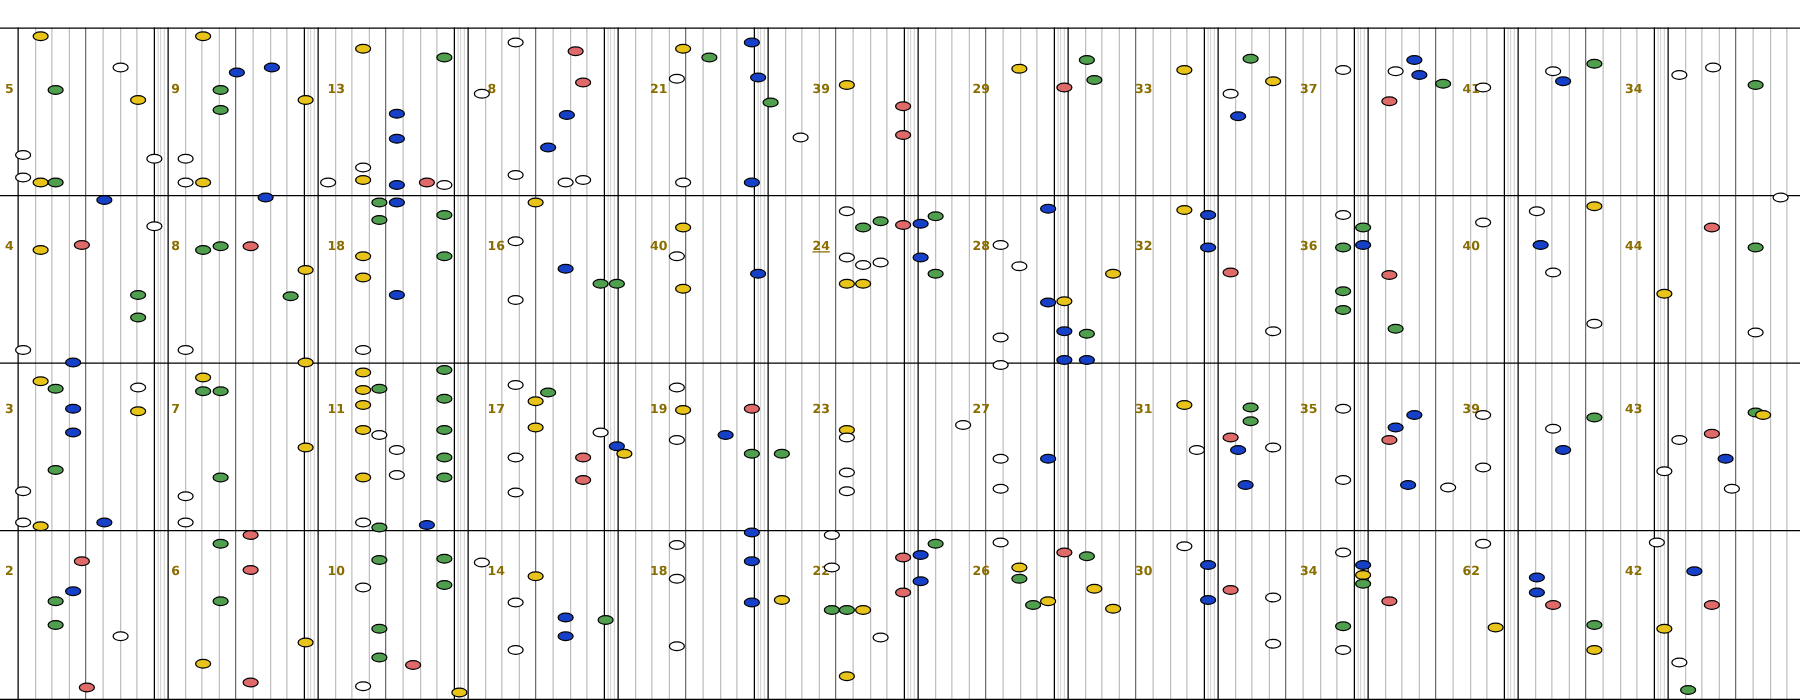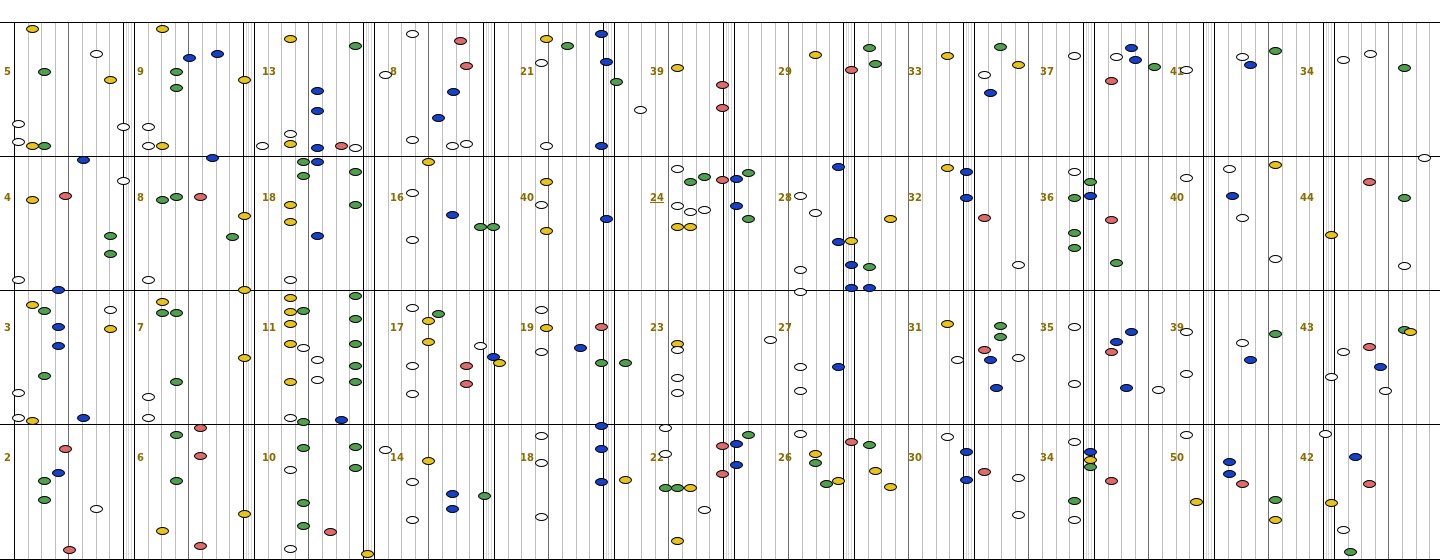--- a/index.html
+++ b/index.html
@@ -290,21 +290,21 @@
       <div class="measure-label" style="left: 1300px; top: 300px;">43</div>
       <div class="measure-label" style="left: 4px; top: 430px;">2</div>
       <div class="measure-label" style="left: 137px; top: 430px;">6</div>
       <div class="measure-label" style="left: 262px; top: 430px;">10</div>
       <div class="measure-label" style="left: 390px; top: 430px;">14</div>
       <div class="measure-label" style="left: 520px; top: 430px;">18</div>
       <div class="measure-label" style="left: 650px; top: 430px;">22</div>
       <div class="measure-label" style="left: 778px; top: 430px;">26</div>
       <div class="measure-label" style="left: 908px; top: 430px;">30</div>
       <div class="measure-label" style="left: 1040px; top: 430px;">34</div>
-      <div class="measure-label" style="left: 1170px; top: 430px;">50</div>
+      <div class="measure-label" style="left: 1170px; top: 430px;">62</div>
       <div class="measure-label" style="left: 1300px; top: 430px;">42</div>
       <div class="note n-yellow" style="left: 26px; top: 3px;"></div>
       <div class="note n-white" style="left: 90px; top: 28px;"></div>
       <div class="note n-green" style="left: 38px; top: 46px;"></div>
       <div class="note n-yellow" style="left: 104px; top: 54px;"></div>
       <div class="note n-white" style="left: 12px; top: 98px;"></div>
       <div class="note n-white" style="left: 117px; top: 101px;"></div>
       <div class="note n-yellow" style="left: 156px; top: 3px;"></div>
       <div class="note n-blue" style="left: 183px; top: 32px;"></div>
       <div class="note n-blue" style="left: 211px; top: 28px;"></div>

